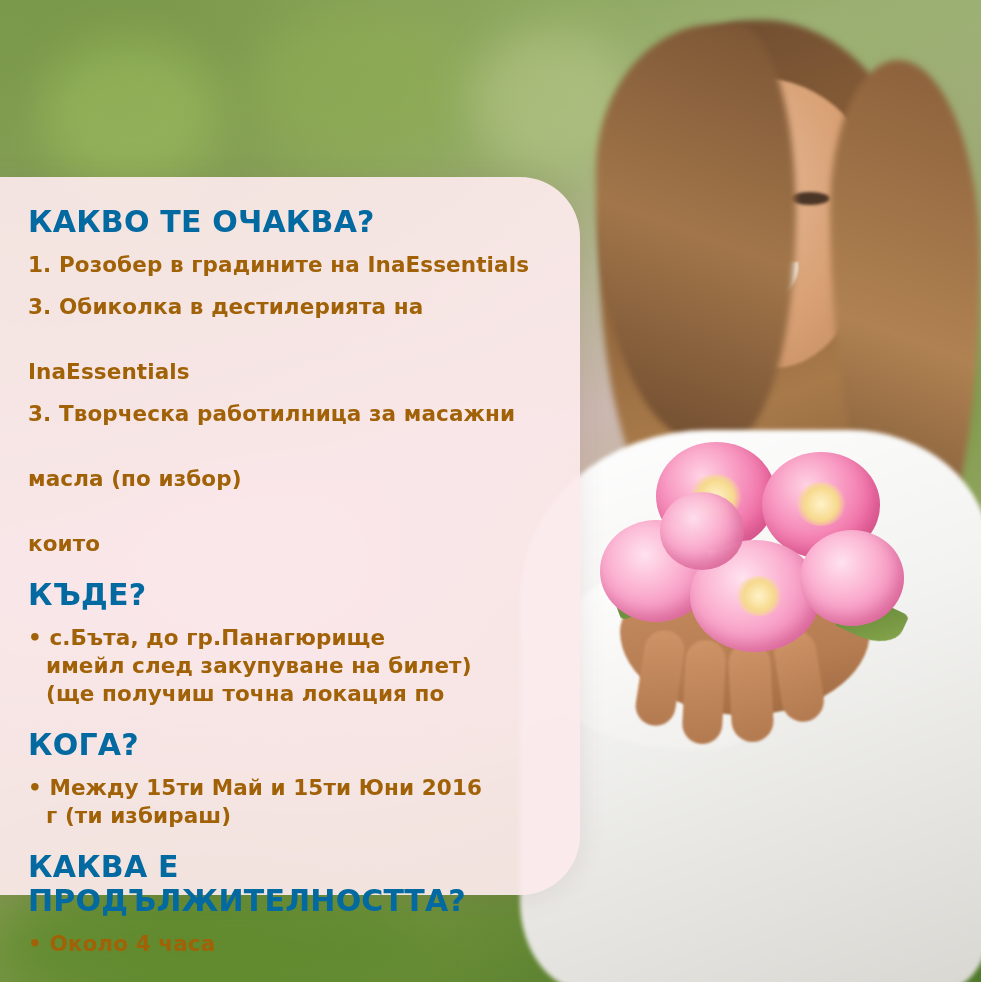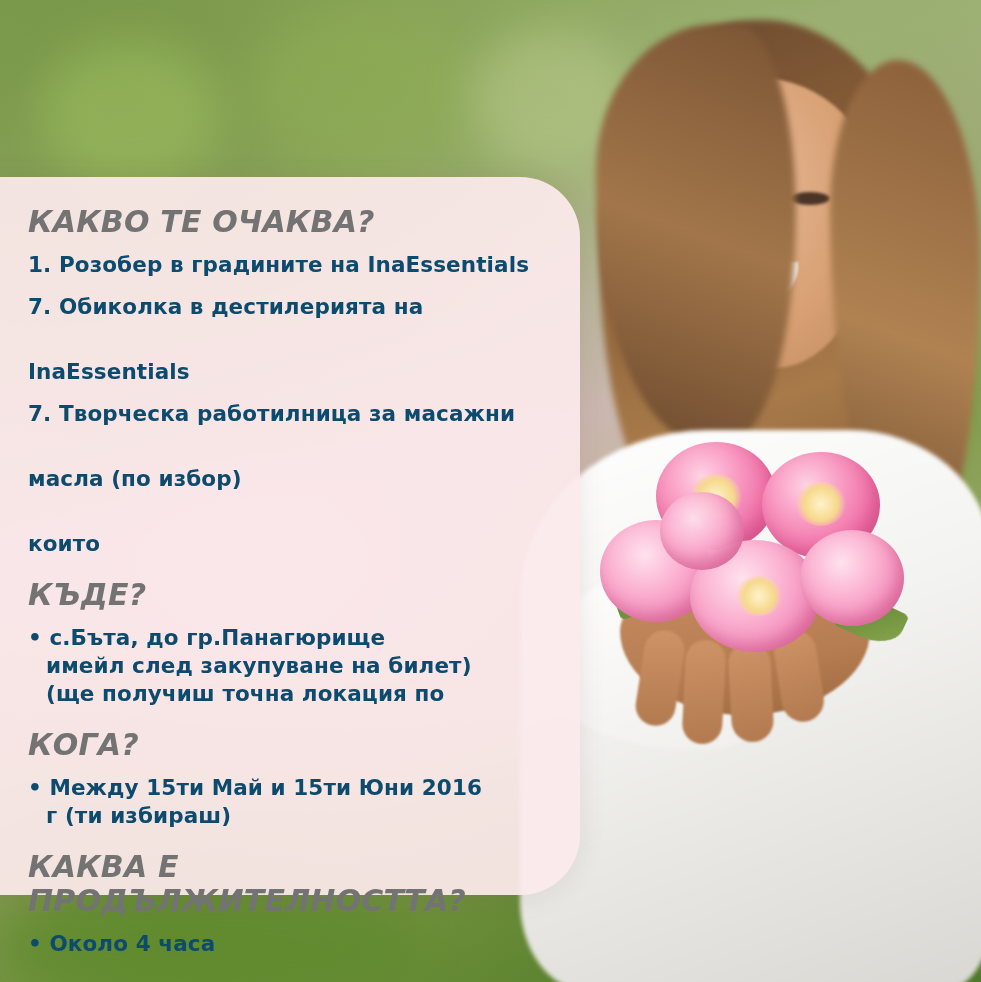--- a/index.html
+++ b/index.html
@@ -156,33 +156,32 @@
     box-sizing: border-box;
   }
   .card-inner {
     position: absolute;
     left: 68px;
     top: 28px;
     right: 38px;
   }
   h2.section-title {
     margin: 0 0 12px 0;
-    color: #737373;
+    color: #0369a1;
     font-size: 30px;
     font-weight: 700;
     letter-spacing: .2px;
     line-height: 1.14;
     text-transform: uppercase;
-    font-style: italic;
   }
   h2.section-title.tight { margin-top: 20px; }
   h2.section-title.two-line { }
   .item {
     margin: 0 0 14px 0;
-    color: #0c4a6e;
+    color: #a16207;
     font-size: 21.5px;
     font-weight: 600;
     line-height: 1.30;
     letter-spacing: .1px;
   }
   .item .cont { display: block; padding-left: 18px; }
   .item.no-indent .cont { padding-left: 0; margin-top: 37px; }
 </style>
 </head>
 <body>
@@ -229,25 +228,25 @@
 
   <div class="card">
     <div class="card-inner">
 
       <h2 class="section-title">КАКВО ТЕ ОЧАКВА?</h2>
 
       <p class="item no-indent">
         <span>1. Розобер в градините на InaEssentials</span>
       </p>
       <p class="item no-indent">
-        <span>7. Обиколка в дестилерията на</span>
+        <span>3. Обиколка в дестилерията на</span>
         <span class="cont">InaEssentials</span>
       </p>
       <p class="item no-indent">
-        <span>7. Творческа работилница за масажни</span>
+        <span>3. Творческа работилница за масажни</span>
         <span class="cont">масла (по избор)</span>
       </p>
       <p class="item no-indent">
         <span class="cont">които</span>
       </p>
 
       <h2 class="section-title tight">КЪДЕ?</h2>
       <p class="item">
         <span>• с.Бъта, до гр.Панагюрище</span>
         <span class="cont">имейл след закупуване на билет)</span>

